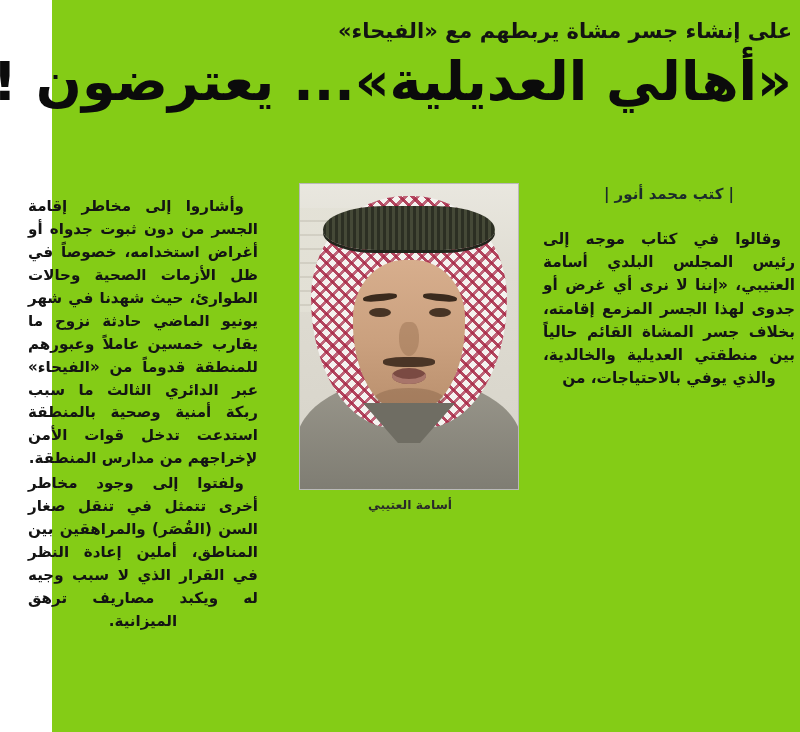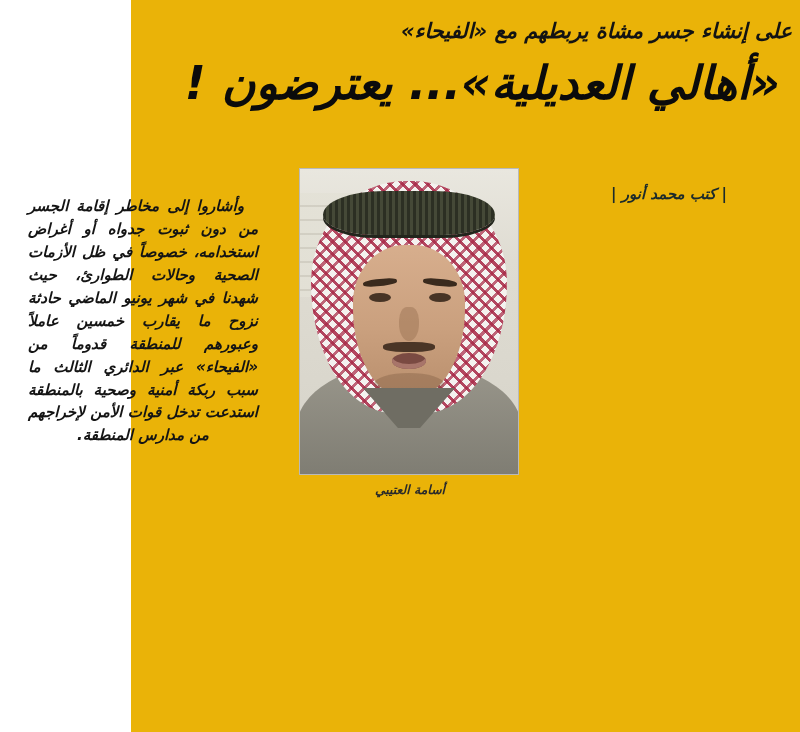--- a/index.html
+++ b/index.html
@@ -11,24 +11,23 @@
     width: 800px;
     height: 732px;
     font-family: "DejaVu Sans", "Liberation Sans", sans-serif;
     color: #111111;
     overflow: hidden;
     position: relative;
   }
 
   .page {
     position: relative;
-    width: 669px;
+    width: 748px;
     height: 732px;
-    background: #eab308;
-    font-style: italic;
+    background: #84cc16;
   }
 
   
   .headline-block {
     position: absolute;
     top: 18px;
     right: 8px;
     width: 784px;
     text-align: right;
     direction: rtl;
@@ -37,25 +36,25 @@
     font-size: 21px;
     font-weight: bold;
     letter-spacing: 0px;
     color: #131313;
     line-height: 1.25;
     margin: 0 0 6px 0;
     padding-left: 4px;
     white-space: nowrap;
   }
   .main-headline {
-    font-size: 46px;
+    font-size: 54px;
     font-weight: bold;
     color: #0b0b0b;
     line-height: 1.18;
-    margin: 12px;
+    margin: 0;
     white-space: nowrap;
     letter-spacing: -1px;
   }
 
   
   .col {
     position: absolute;
     direction: rtl;
     text-align: justify;
     text-align-last: center;
@@ -64,21 +63,21 @@
   }
 
   .col-right {
     top: 183px;
     right: 5px;
     width: 252px;
     font-size: 15.3px;
     line-height: 1.52;
   }
   .col-center {
-    top: 168px;
+    top: 183px;
     right: 265px;
     width: 253px;
     font-size: 15.3px;
     line-height: 1.52;
   }
   .col-left {
     top: 195px;
     right: 542px;
     width: 230px;
     font-size: 15.1px;
@@ -269,20 +268,21 @@
 
 <div class="page">
 
   <div class="headline-block">
     <div class="kicker">على إنشاء جسر مشاة يربطهم مع «الفيحاء»</div>
     <div class="main-headline">«أهالي العديلية»... يعترضون !</div>
   </div>
 
   <div class="col col-right">
     <div class="byline">| كتب محمد أنور |</div>
+    <p class="para">وقالوا في كتاب موجه إلى رئيس المجلس البلدي أسامة العتيبي، «إننا لا نرى أي غرض أو جدوى لهذا الجسر المزمع إقامته، بخلاف جسر المشاة القائم حالياً بين منطقتي العديلية والخالدية، والذي يوفي بالاحتياجات، من</p>
   </div>
 
   <div class="col col-center">
 
     <div class="photo-frame">
       <div class="photo-bg"></div>
       <div class="body-shape"></div>
       <div class="ghutra"></div>
       <div class="face">
         <div class="brow l"></div>
@@ -297,15 +297,16 @@
       <div class="agal"></div>
       <div class="collar"></div>
     </div>
 
     <div class="caption">أسامة العتيبي</div>
 
   </div>
 
   <div class="col col-left">
     <p class="para">وأشاروا إلى مخاطر إقامة الجسر من دون ثبوت جدواه أو أغراض استخدامه، خصوصاً في ظل الأزمات الصحية وحالات الطوارئ، حيث شهدنا في شهر يونيو الماضي حادثة نزوح ما يقارب خمسين عاملاً وعبورهم للمنطقة قدوماً من «الفيحاء» عبر الدائري الثالث ما سبب ربكة أمنية وصحية بالمنطقة استدعت تدخل قوات الأمن لإخراجهم من مدارس المنطقة.</p>
+    <p class="para">ولفتوا إلى وجود مخاطر أخرى تتمثل في تنقل صغار السن (القُصَر) والمراهقين بين المناطق، أملين إعادة النظر في القرار الذي لا سبب وجيه له ويكبد مصاريف ترهق الميزانية.</p>
   </div>
 
 </div>
 
 </body></html>

